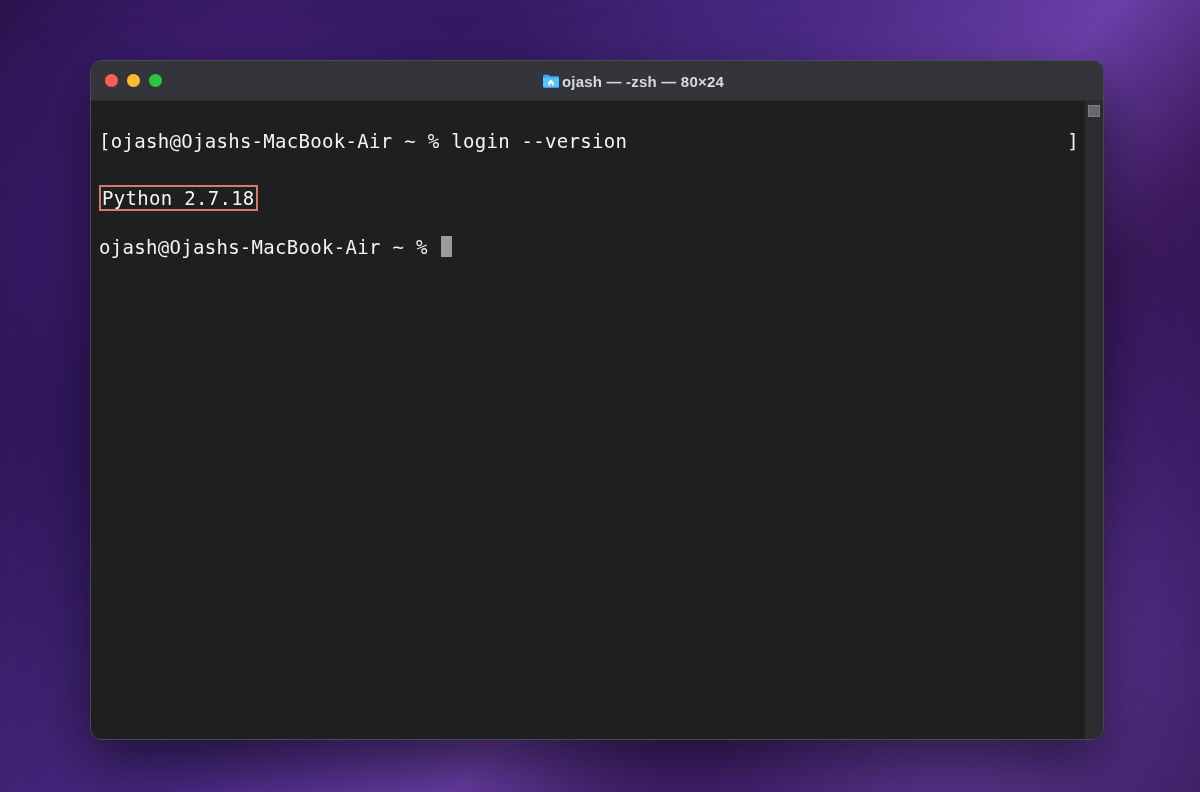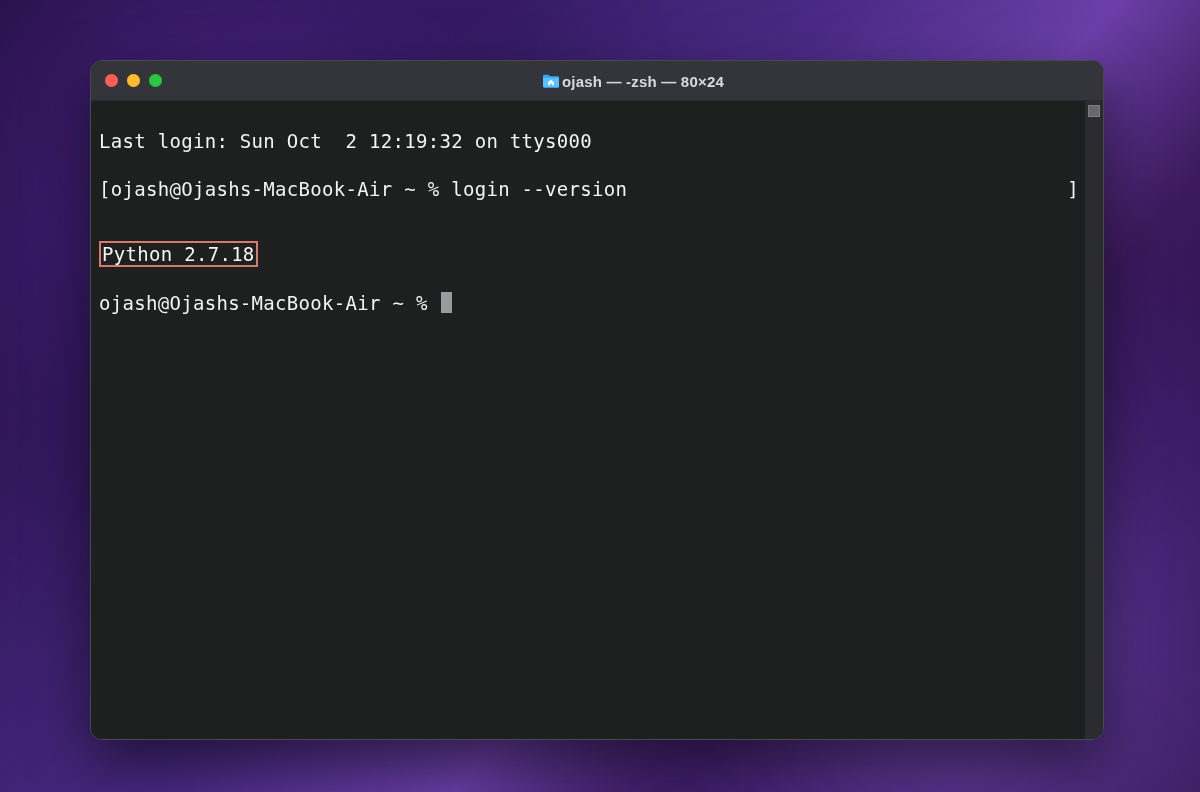--- a/index.html
+++ b/index.html
@@ -118,21 +118,21 @@
       letter-spacing: 0.3px;
     }
 
     .line { display:flex; align-items:flex-start; }
     .lbracket, .rbracket { color:#f2f3f4; }
     .highlight-box {
       display:inline-block;
       border: 2px solid #d87a6b;
       padding: 0 1px;
       line-height: 22px;
-      margin-top:16px;
+      margin-top:8px;
     }
 
     .cursor-block {
       display:inline-block;
       width: 11px;
       height: 21px;
       background:#9a9b9e;
       vertical-align: text-bottom;
       margin-left: 2px;
       translate: 0 1px;
@@ -177,21 +177,20 @@
           <path d="M1 4.2 L17 4.2 L17 12.5 C17 13.5 16.4 14 15.5 14 L2.5 14 C1.5 14 1 13.4 1 12.5 Z" fill="#58c1ff"></path>
           <path d="M9 6.3 L6.2 8.7 L6.2 11.7 L8.1 11.7 L8.1 9.9 L9.9 9.9 L9.9 11.7 L11.8 11.7 L11.8 8.7 Z" fill="#ffffff"></path>
         </svg>
       </span>
       <span>ojash — -zsh — 80×24</span>
     </div>
   </div>
 
   <div class="terminal-body">
     <div class="terminal-text">
-<div class="line"><span>Last login: Sun Oct  2 12:19:32 on ttys000</span></div>
 <div class="line"><span class="lbracket">[</span><span>ojash@Ojashs-MacBook-Air ~ % </span><span>login --version</span><span style="flex:1"></span><span class="rbracket" style="margin-right:6px">]</span></div>
 <div class="line"><span class="highlight-box">Python 2.7.18</span></div>
 <div class="line"><span>ojash@Ojashs-MacBook-Air ~ % </span><span class="cursor-block"></span></div>
     </div>
     <div class="scrollbar-gutter">
       <div class="scrollbar-marker"></div>
     </div>
   </div>
 
 </div>

